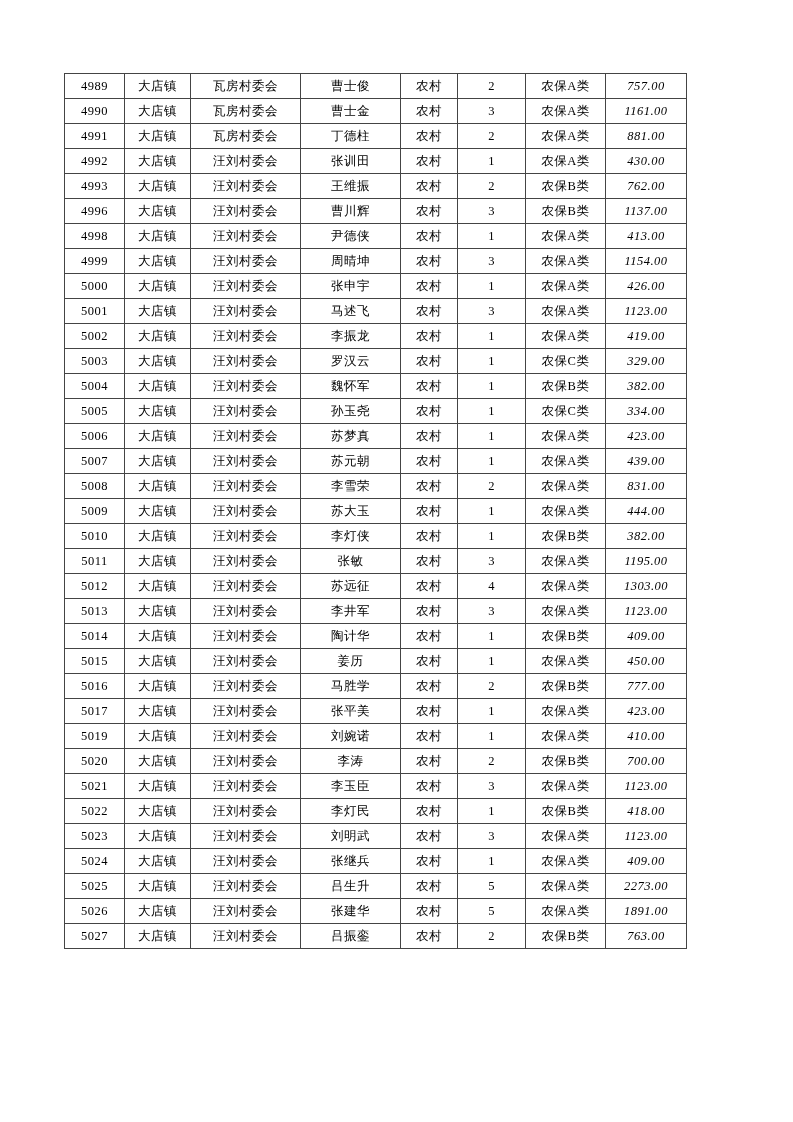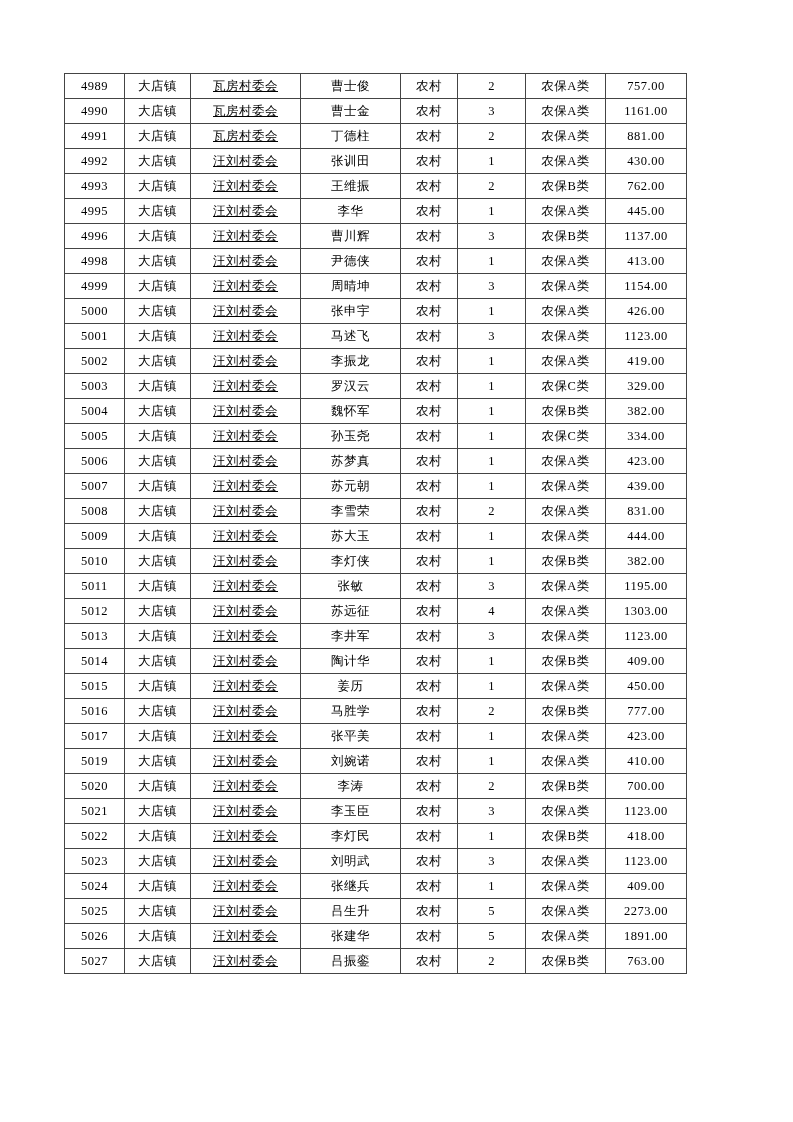--- a/index.html
+++ b/index.html
@@ -38,26 +38,26 @@
     text-align: center;
     vertical-align: middle;
     font-size: 12.5px;
     line-height: 24px;
     white-space: nowrap;
     overflow: hidden;
     letter-spacing: 0.5px;
   }
   td.col-id       { width: 59px;  letter-spacing: 0; margin-left: 27px; }
   td.col-town     { width: 65px;  }
-  td.col-village  { width: 109px; text-decoration: underline; }
+  td.col-village  { width: 109px; }
   td.col-name     { width: 99px;  }
   td.col-type     { width: 56px;  }
   td.col-count    { width: 67px;  letter-spacing: 0; }
   td.col-category { width: 79px;  }
-  td.col-amount   { width: 80px;  text-align: right; padding-right: 13px; letter-spacing: 0; }
+  td.col-amount   { width: 80px;  text-align: right; padding-right: 13px; letter-spacing: 0; font-style: italic; }
 </style>
 </head>
 <body>
 
 <div class="page">
   <table class="data-table">
     <tbody>
         <tr>
           <td class="col-id">4989</td>
           <td class="col-town">大店镇</td>
@@ -102,30 +102,20 @@
           <td class="col-id">4993</td>
           <td class="col-town">大店镇</td>
           <td class="col-village">汪刘村委会</td>
           <td class="col-name">王维振</td>
           <td class="col-type">农村</td>
           <td class="col-count">2</td>
           <td class="col-category">农保B类</td>
           <td class="col-amount">762.00</td>
         </tr>
         <tr>
-          <td class="col-id">4995</td>
-          <td class="col-town">大店镇</td>
-          <td class="col-village">汪刘村委会</td>
-          <td class="col-name">李华</td>
-          <td class="col-type">农村</td>
-          <td class="col-count">1</td>
-          <td class="col-category">农保A类</td>
-          <td class="col-amount">445.00</td>
-        </tr>
-        <tr>
           <td class="col-id">4996</td>
           <td class="col-town">大店镇</td>
           <td class="col-village">汪刘村委会</td>
           <td class="col-name">曹川辉</td>
           <td class="col-type">农村</td>
           <td class="col-count">3</td>
           <td class="col-category">农保B类</td>
           <td class="col-amount">1137.00</td>
         </tr>
         <tr>

